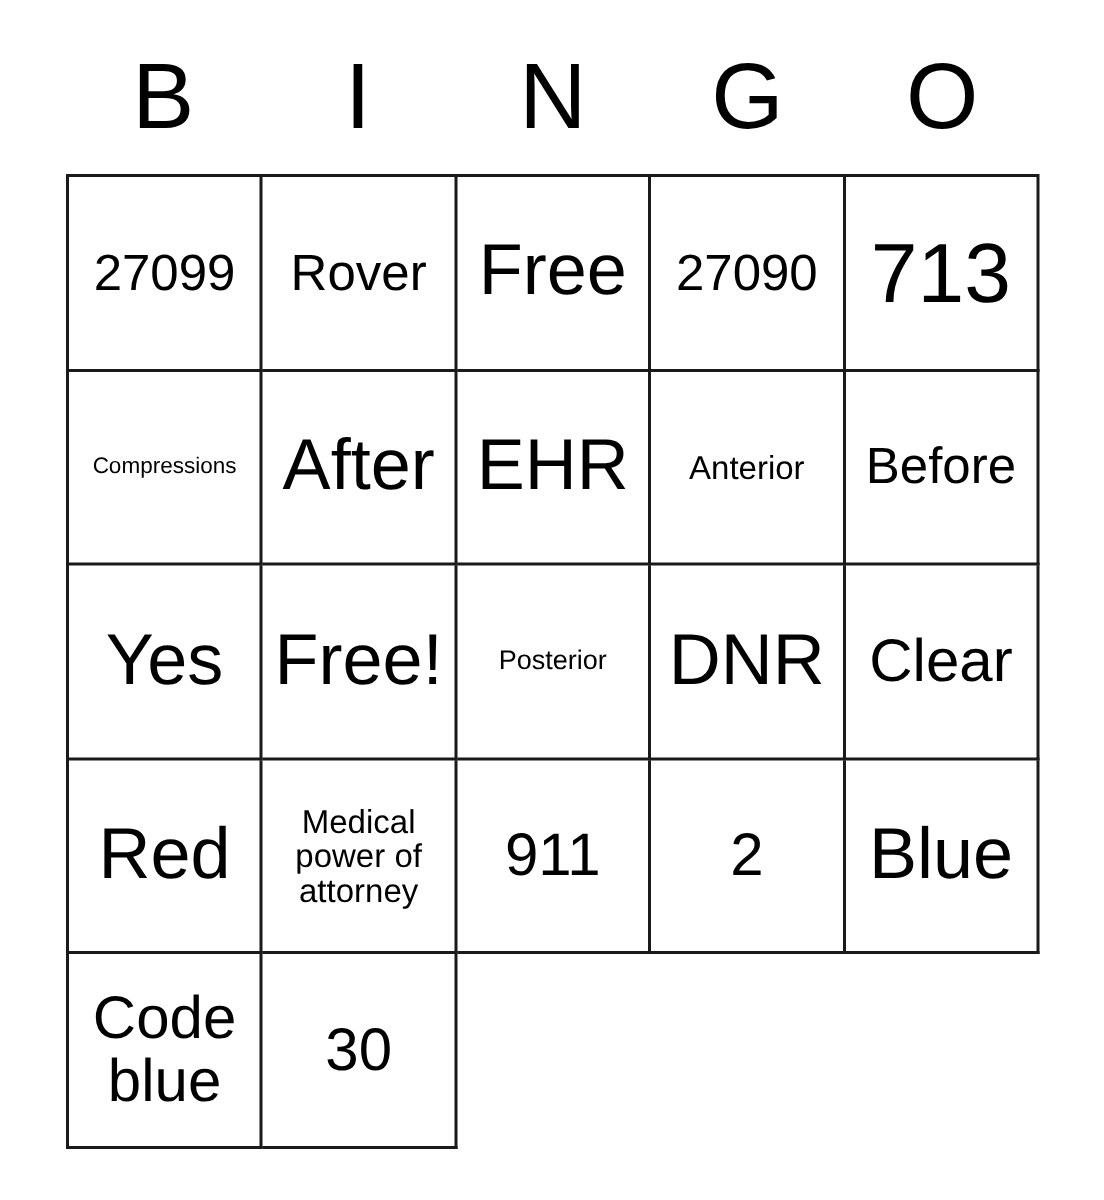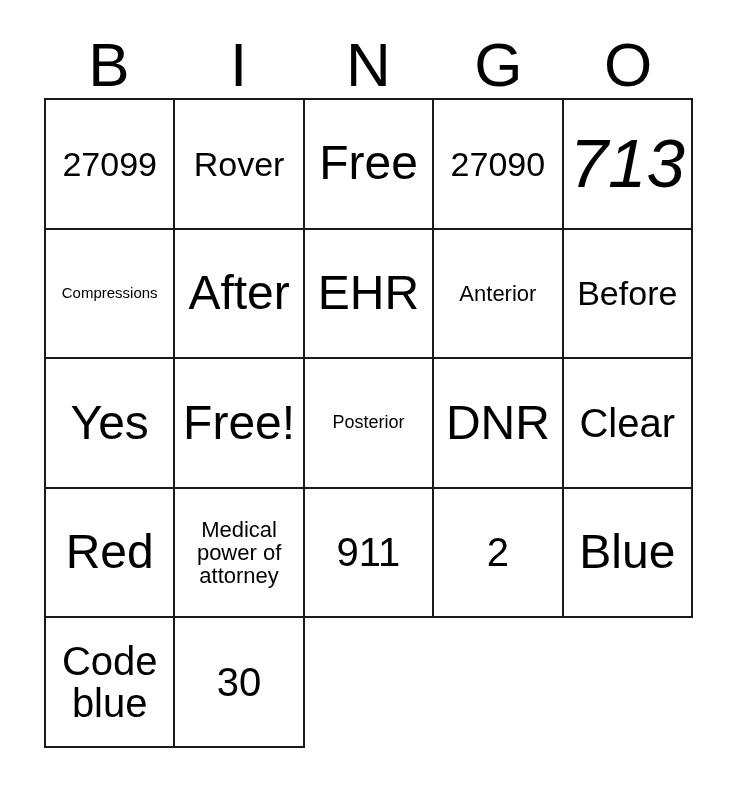--- a/index.html
+++ b/index.html
@@ -35,21 +35,21 @@
     justify-content: center;
     font-size: 62px;
     line-height: 1;
     font-weight: 400;
     letter-spacing: 0;
     color: #000000;
   }
   .grid {
     position: absolute;
     left: 44px;
-    top: 98px;
+    top: 116px;
     width: 649px;
     height: 650px;
     border-top: 2px solid #1a1a1a;
     border-left: 2px solid #1a1a1a;
     box-sizing: border-box;
     display: grid;
     grid-template-columns: repeat(5, 1fr);
     grid-template-rows: repeat(5, 1fr);
   }
   .cell {
@@ -64,21 +64,21 @@
     overflow: hidden;
   }
   .cell-text {
     display: block;
     width: 100%;
     line-height: 1.06;
     white-space: pre-line;
     color: #000000;
   }
   
-  .s-xl  { font-size: 69px; font-style: italic; }
+  .s-xl  { font-size: 56px; }
   .s-lg  { font-size: 48px; }
   .s-md  { font-size: 40px; }
   .s-sm  { font-size: 34px; }
   .s-xs  { font-size: 22px; }
   .s-xxs { font-size: 18px; }
   .s-tiny{ font-size: 15px; }
 </style>
 </head>
 <body>
 

